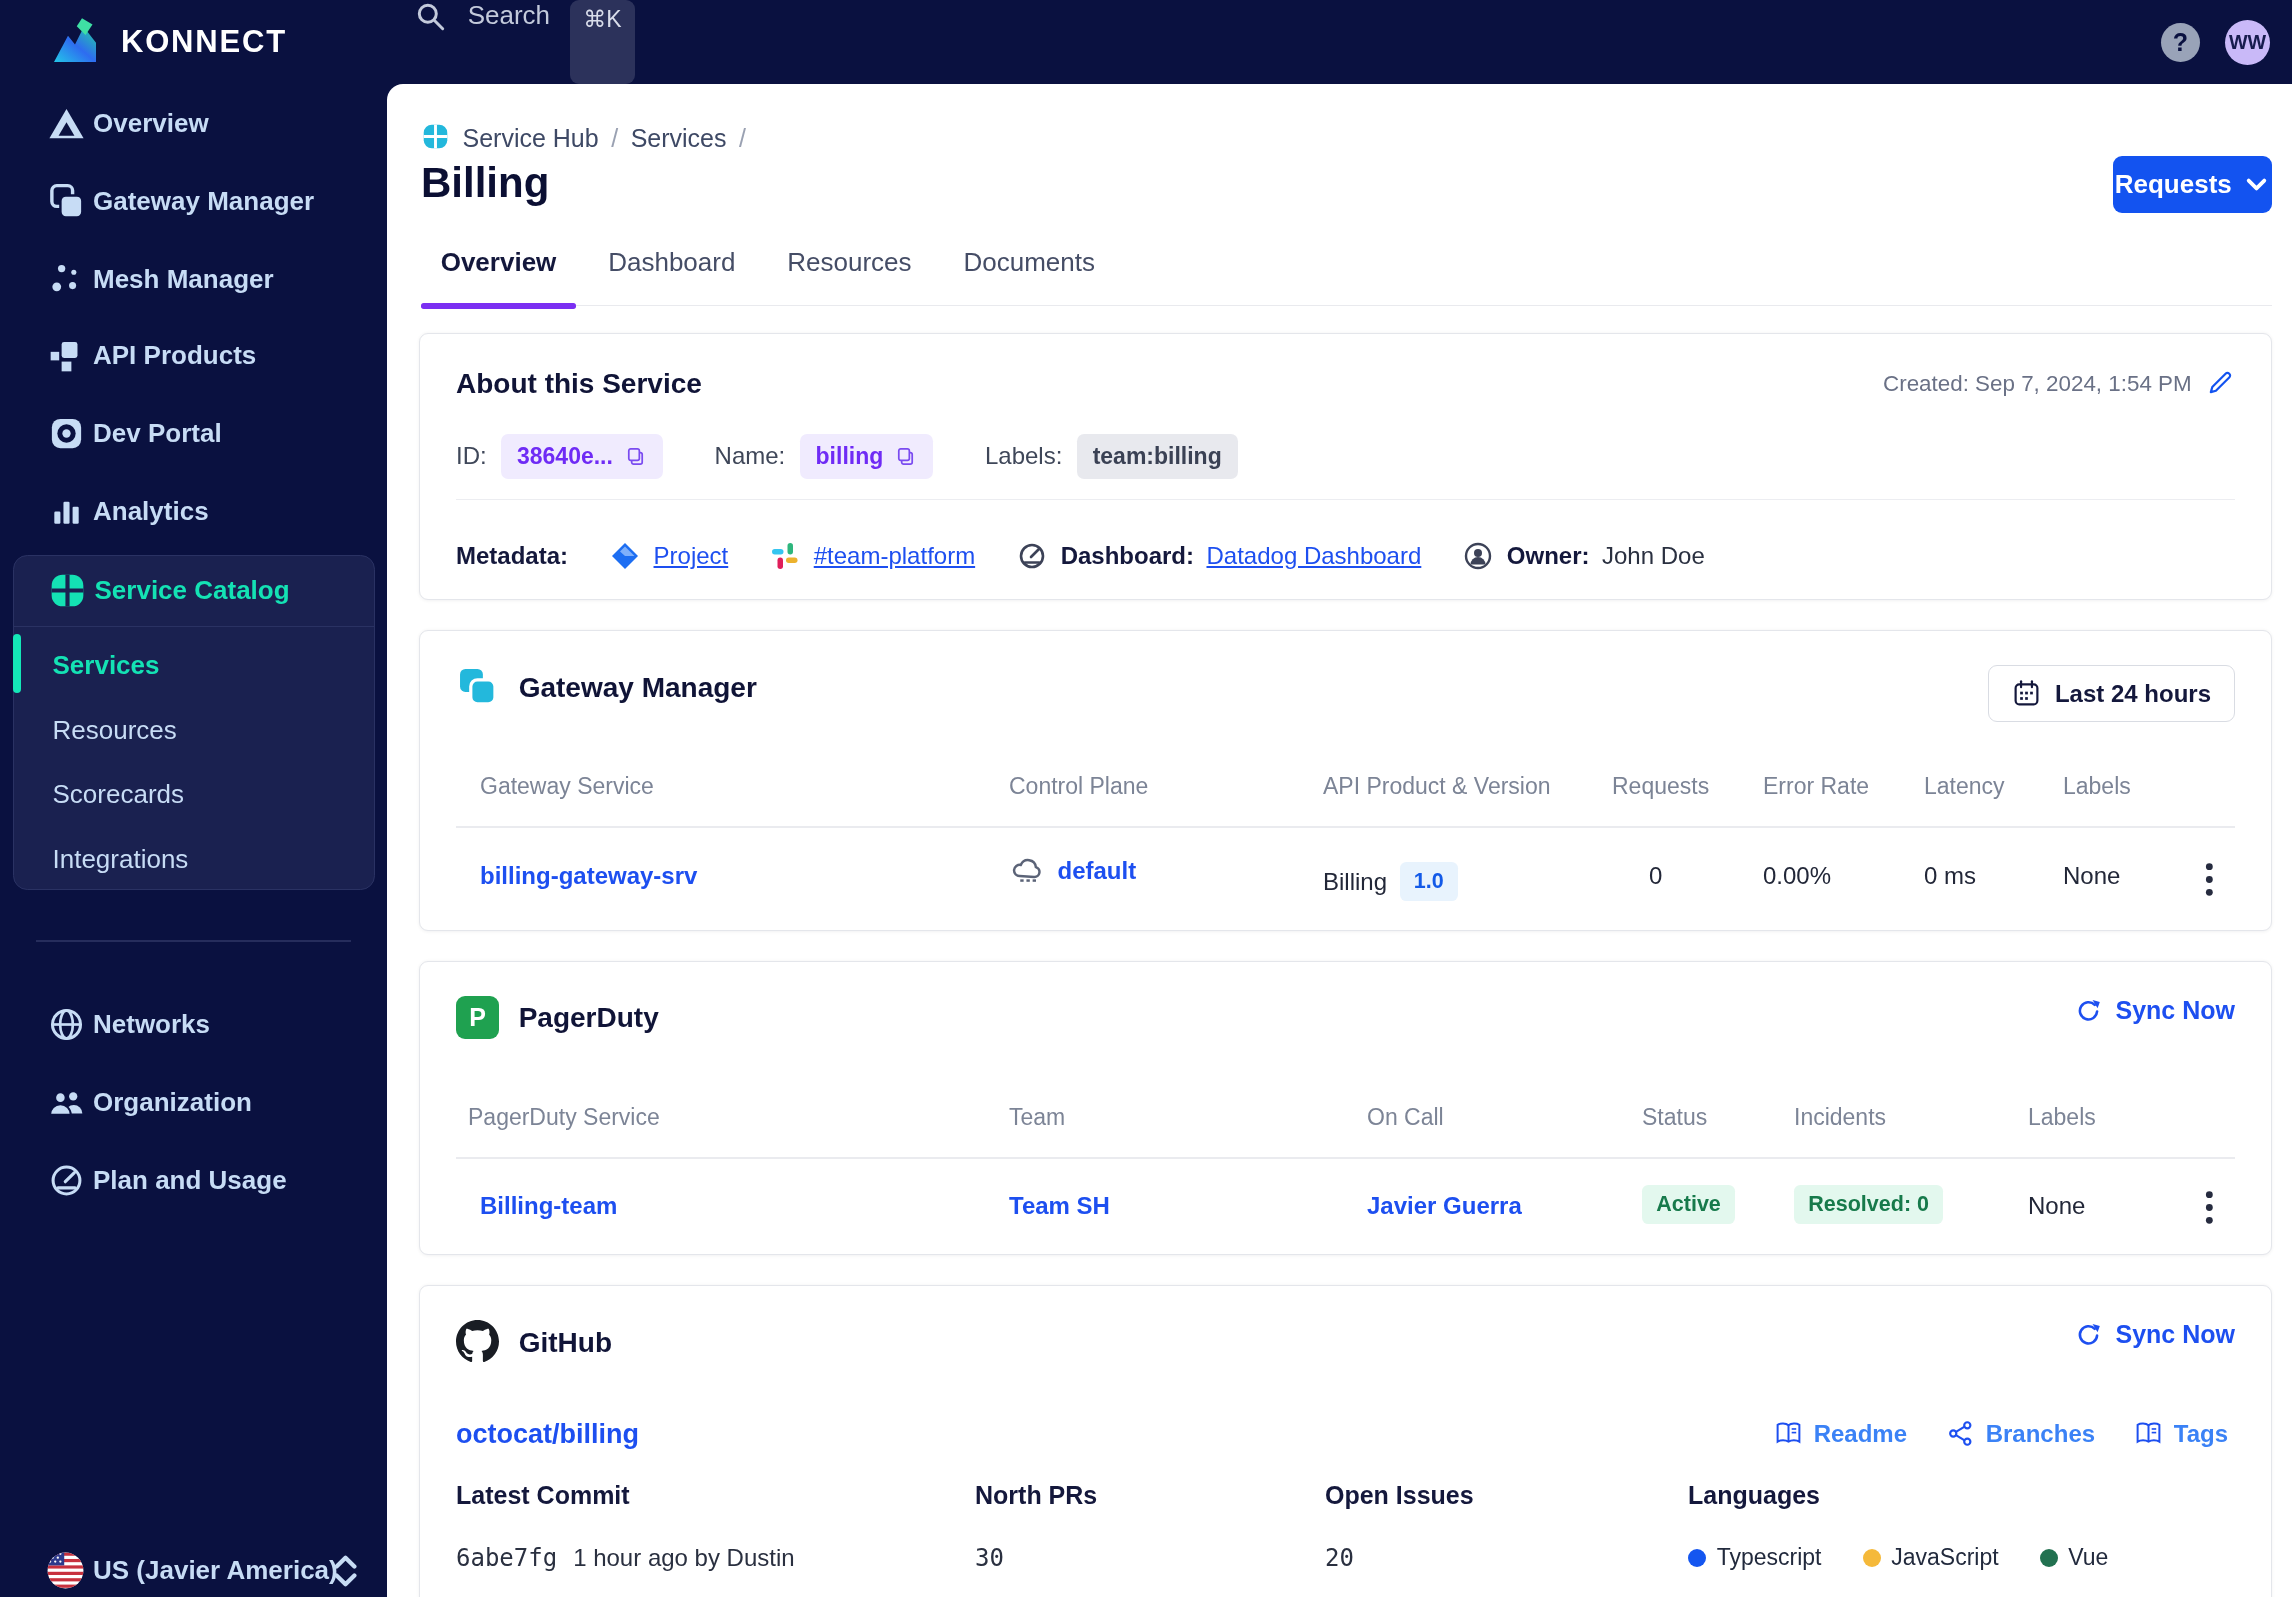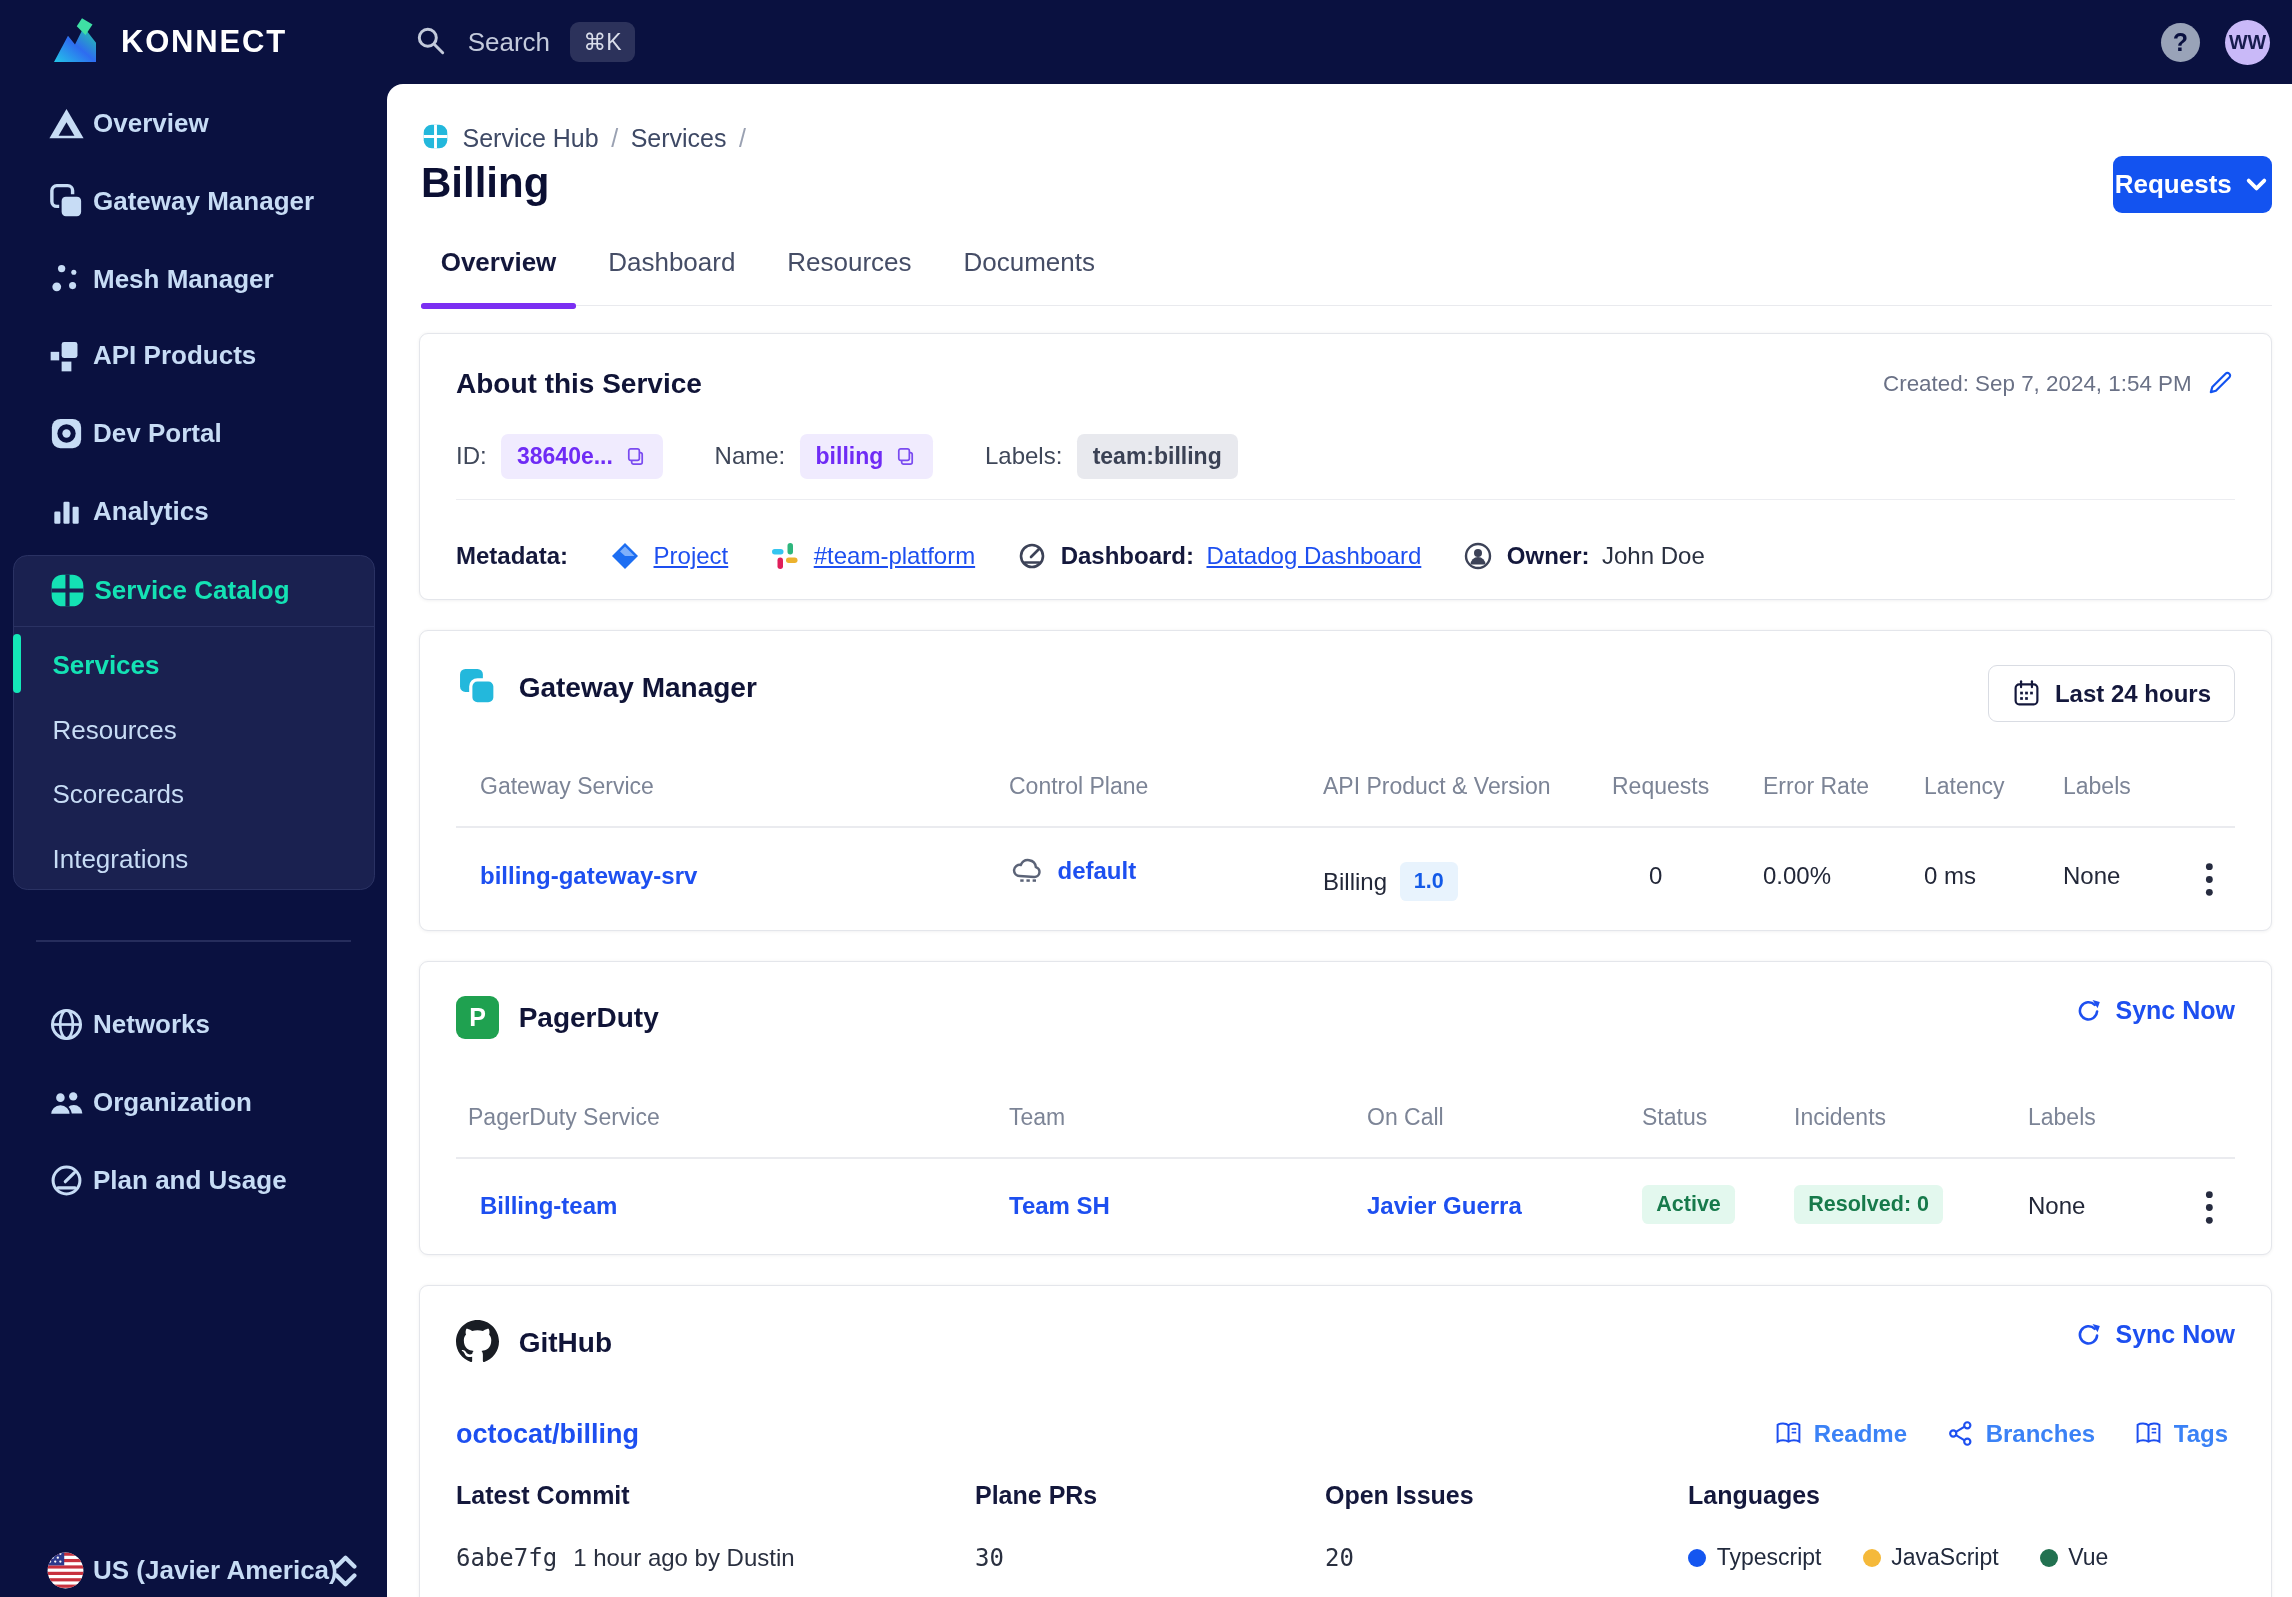--- a/index.html
+++ b/index.html
@@ -4,21 +4,21 @@
 <style>
   * { margin:0; padding:0; box-sizing:border-box; }
   html,body { width:2293px; height:1598px; }
   body { font-family:"Liberation Sans", sans-serif; background:#0A1140; overflow:hidden; }
   #app { position:relative; width:2293px; height:1598px; }
 
   
   .topbar { position:absolute; top:0; left:0; width:2293px; height:84px; background:#0A1140; }
   .brand { position:absolute; left:47px; top:0; height:84px; display:flex; align-items:center; gap:18px; }
   .brand-word { color:#FFFFFF; font-size:31px; font-weight:800; letter-spacing:1.8px; }
-  .searchbox { position:absolute; left:414px; top:0; height:84px; display:flex; align-items:center; gap:19.7px; cursor:pointer; }
+  .searchbox { position:absolute; left:414px; top:0; height:84px; display:flex; gap:19.7px; cursor:pointer; }
   .search-label { color:#C3CADB; font-size:26px; }
   .kbd { background:rgba(255,255,255,0.14); color:#D9DDEA; font-size:23px; padding:6.3px 13.4px; border-radius:9px; }
   .top-right { position:absolute; right:23px; top:0; height:84px; display:flex; align-items:center; gap:25px; }
   .help-circle { width:39px; height:39px; border-radius:50%; background:#99A3B8; color:#0A1140; font-size:25px; font-weight:700; display:flex; align-items:center; justify-content:center; cursor:pointer; }
   .avatar { width:45px; height:45px; border-radius:50%; background:#C9B9F8; color:#171C4E; font-size:19.7px; font-weight:700; display:flex; align-items:center; justify-content:center; cursor:pointer; }
 
   
   .sidebar { position:absolute; top:84px; left:0; width:387px; height:1514px; background:#0A1140; }
   .nav-item { position:absolute; left:0; width:387px; height:54px; display:flex; align-items:center; cursor:pointer; }
   .nav-item .sicon { position:absolute; left:47px; width:39px; height:39px; }
@@ -582,21 +582,21 @@
                 <path d="M16 7 C13 4.5 7 4.5 4 6.5 V25 C7 23 13 23 16 25 C19 23 25 23 28 25 V6.5 C25 4.5 19 4.5 16 7 Z" fill="none" stroke="#1D4FF0" stroke-width="2.2"></path>
                 <line x1="16" y1="7" x2="16" y2="25" stroke="#1D4FF0" stroke-width="2.2"></line>
                 <line x1="19.5" y1="11" x2="24.5" y2="11" stroke="#1D4FF0" stroke-width="1.8"></line>
                 <line x1="19.5" y1="15" x2="24.5" y2="15" stroke="#1D4FF0" stroke-width="1.8"></line>
               </svg>
             <span>Tags</span>
           </span>
         </div>
 
         <span class="gh-col" style="left:36px; top:195px;">Latest Commit</span>
-        <span class="gh-col" style="left:555px; top:195px;">Plane PRs</span>
+        <span class="gh-col" style="left:555px; top:195px;">North PRs</span>
         <span class="gh-col" style="left:905px; top:195px;">Open Issues</span>
         <span class="gh-col" style="left:1268px; top:195px;">Languages</span>
 
         <span class="gh-val" style="left:36px; top:258px;">
           <span class="mono">6abe7fg</span>
           <span>1 hour ago by Dustin</span>
         </span>
         <span class="gh-val mono" style="left:555px; top:258px;">30</span>
         <span class="gh-val mono" style="left:905px; top:258px;">20</span>
         <span class="gh-val" style="left:1268px; top:258px;">

